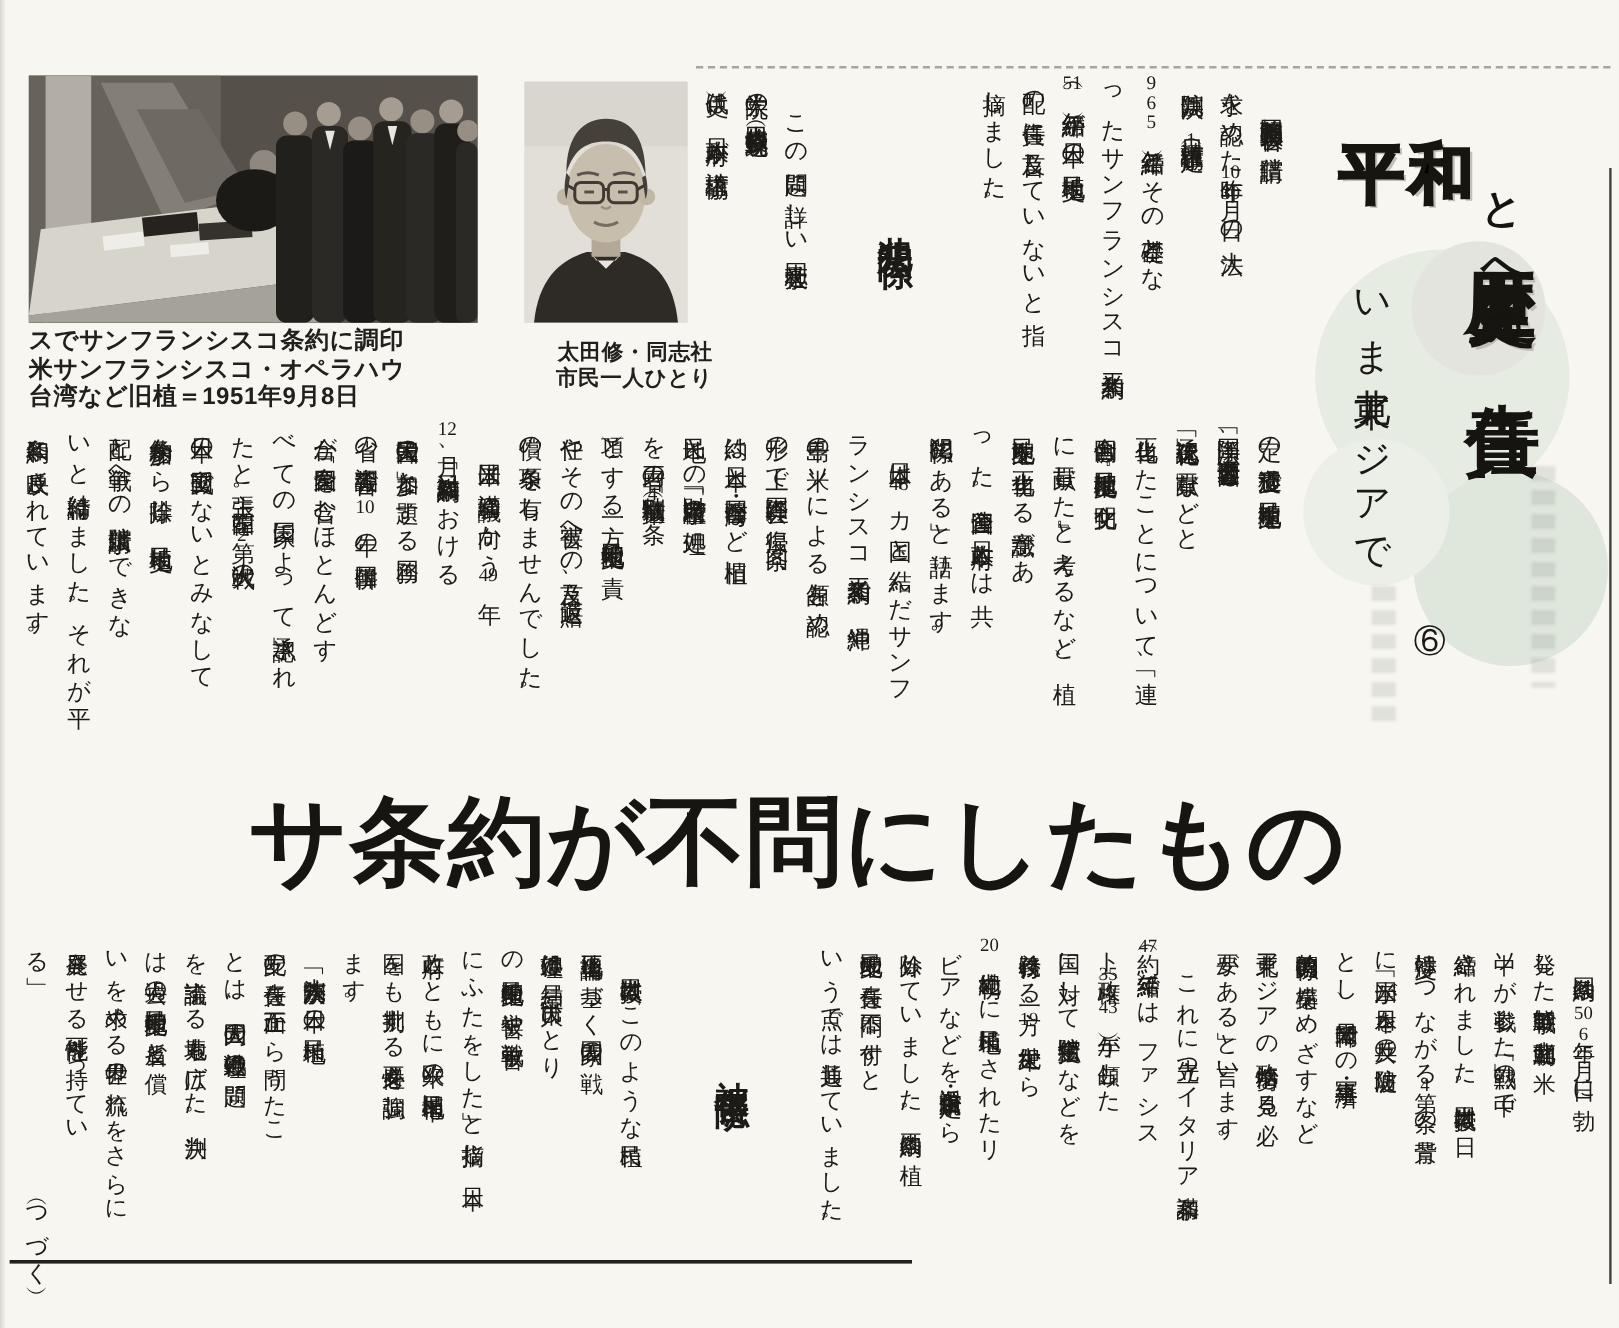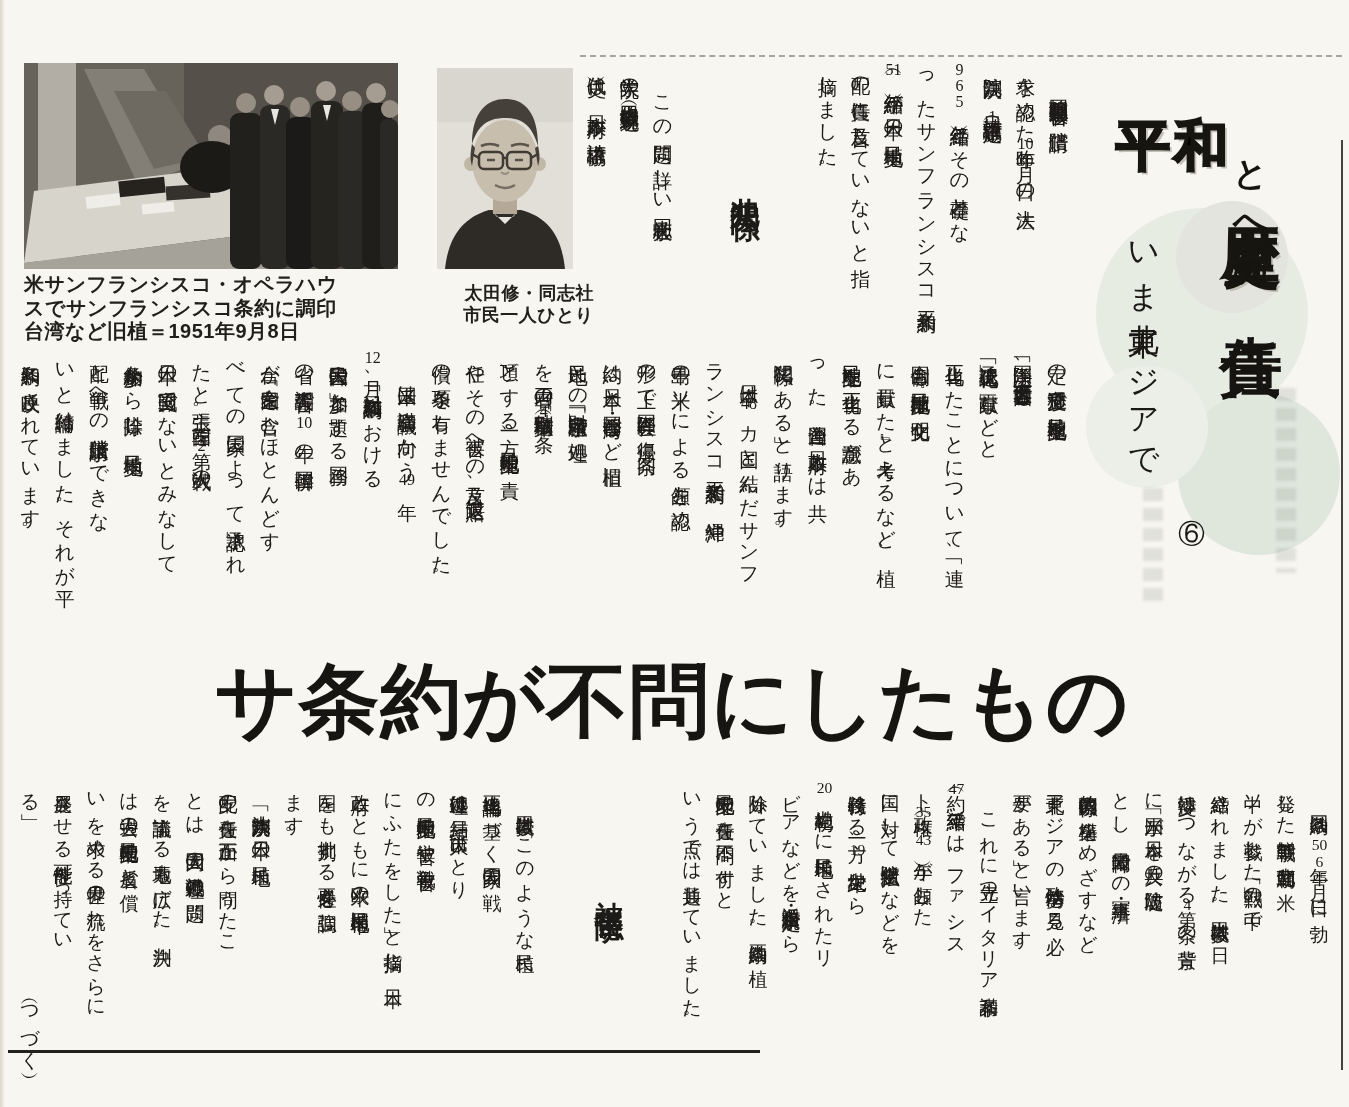--- a/index.html
+++ b/index.html
@@ -36,21 +36,21 @@
   #band1 .mid-heading{margin-top:112px;}
   #band3 .mid-heading{margin-top:98px;}
 
   .last-col{position:relative;}
   .last-col .lc-top{position:absolute;top:0;left:0;}
   .last-col .lc-bottom{position:absolute;bottom:6px;left:0;}
 
   
   #main-headline{
     position:absolute;left:200px;top:648px;width:930px;
-    text-align:right;font-size:81px;font-weight:700;
+    text-align:center;font-size:81px;font-weight:700;
     letter-spacing:1px;white-space:nowrap;color:#171511;
   }
 
   
   #photo{position:absolute;left:24px;top:63px;width:374px;height:206px;background:#5a564f;}
   #photo svg{display:block;width:100%;height:100%;}
   #photo-caption{
     position:absolute;left:24px;top:273px;width:390px;
     font-family:"Liberation Sans","DejaVu Sans",sans-serif;
     font-size:20px;line-height:23.5px;font-weight:700;letter-spacing:0.5px;color:#22201c;
@@ -157,22 +157,22 @@
       <polygon points="299,42 307,42 303,58" fill="#e8e6e0"></polygon>
       <circle cx="328" cy="38" r="10" fill="#978f84"></circle>
       <rect x="314" y="48" width="30" height="158" rx="9" fill="#2b2925"></rect>
       <circle cx="352" cy="30" r="10" fill="#a59d91"></circle>
       <rect x="338" y="40" width="30" height="166" rx="9" fill="#201e1b"></rect>
       <circle cx="366" cy="46" r="9" fill="#978f84"></circle>
       <rect x="356" y="56" width="18" height="150" rx="7" fill="#2b2925"></rect>
     </svg>
   </div>
   <div id="photo-caption">
+      <div>スでサンフランシスコ条約に調印</div>
       <div>米サンフランシスコ・オペラハウ</div>
-      <div>スでサンフランシスコ条約に調印</div>
       <div>台湾など旧植＝1951年9月8日</div>
     </div>
 
   <div id="portrait">
     <svg viewBox="0 0 136 201" preserveAspectRatio="none">
       <rect width="136" height="201" fill="#e2dfd8"></rect>
       <rect width="136" height="54" fill="#d9d6cf"></rect>
       <path d="M8,201 C12,162 32,148 52,142 L84,142 C106,148 124,162 128,201 Z" fill="#2e2b27"></path>
       <polygon points="54,142 68,156 82,142 76,149 60,149" fill="#e8e5de"></polygon>
       <rect x="56" y="122" width="24" height="24" fill="#b4a997"></rect>

